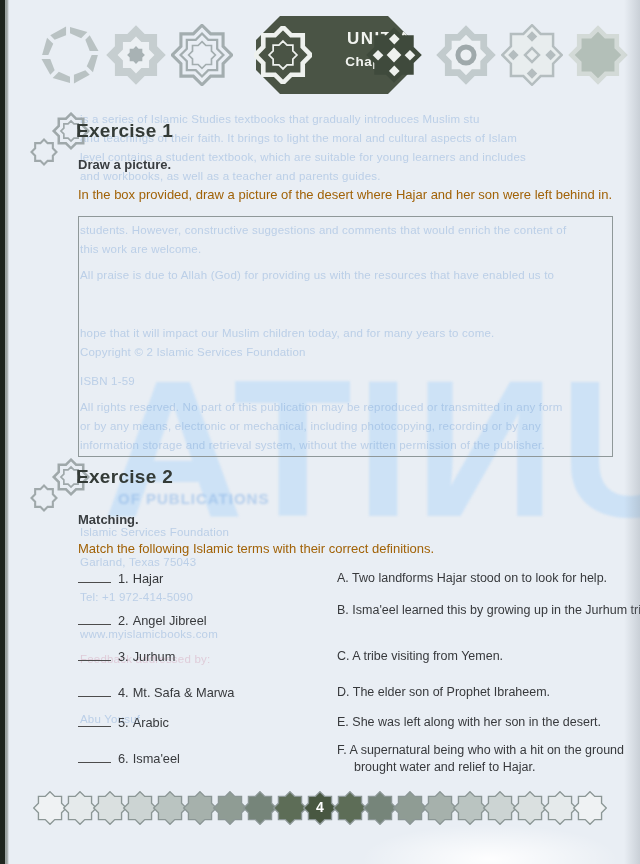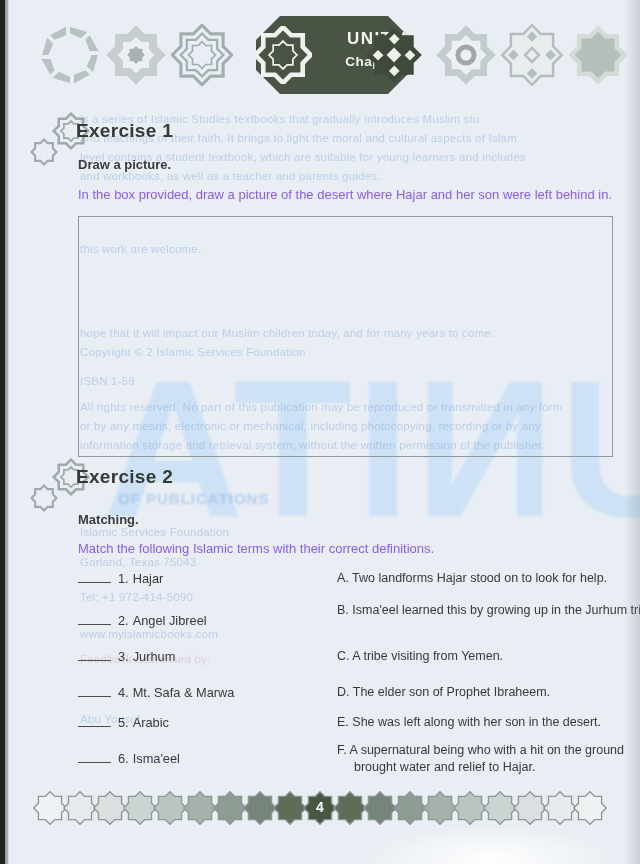--- a/index.html
+++ b/index.html
@@ -25,21 +25,21 @@
          overflow:hidden;filter:blur(.6px);z-index:0;}
   .ghost.bold-pub{font-size:15px;font-weight:bold;letter-spacing:1px;color:rgba(130,175,230,.5);filter:blur(1px);}
   .ghost.pink{color:rgba(205,140,165,.35);}
   .watermark{position:absolute;left:0;top:348px;width:700px;height:210px;z-index:0;
              transform:scaleX(-1);font-weight:bold;font-size:195px;line-height:200px;
              letter-spacing:4px;color:#cde2f6;filter:blur(1.2px);white-space:nowrap;}
   
   .z{z-index:2;position:absolute;}
   .ex-title{font-size:19px;font-weight:bold;color:#343b37;letter-spacing:.3px;}
   .sub{font-size:13px;font-weight:bold;color:#393d40;}
-  .instr{font-size:13px;color:#8b5cf6;}
+  .instr{font-size:13px;color:#a16207;}
   .draw-box{position:absolute;left:78px;top:216px;width:533px;height:239px;
             border:1.6px solid #8f9899;z-index:1;background:transparent;}
   .term{position:absolute;left:78px;font-size:12.8px;color:#37393c;white-space:nowrap;z-index:2;}
   .blank{display:inline-block;width:33px;height:12px;border-bottom:1.2px solid #4c4c4c;margin-right:7px;}
   .term .num{margin-right:4px;}
   .def{position:absolute;left:337px;width:312px;font-size:12.5px;line-height:16.5px;color:#37393c;
        padding-left:17px;text-indent:-17px;z-index:2;}
   .band{position:absolute;left:33px;top:791px;display:flex;z-index:2;}
   .band-star{position:relative;margin-left:-4px;width:34px;height:34px;}
   .band-star:first-child{margin-left:0;}
@@ -59,22 +59,24 @@
     </defs>
   </svg>
 
   <div class="watermark">UNITA</div>
 
   <div class="ghost" style="top:110px">is a series of Islamic Studies textbooks that gradually introduces Muslim stu</div>
   <div class="ghost" style="top:129px">and teachings of their faith. It brings to light the moral and cultural aspects of Islam</div>
   <div class="ghost" style="top:148px">level contains a student textbook, which are suitable for young learners and includes</div>
   <div class="ghost" style="top:167px">and workbooks, as well as a teacher and parents guides.</div>
 
+  <div class="ghost" style="top:221px">students. However, constructive suggestions and comments that would enrich the content of</div>
   <div class="ghost" style="top:240px">this work are welcome.</div>
 
+  <div class="ghost" style="top:266px">All praise is due to Allah (God) for providing us with the resources that have enabled us to</div>
   <div class="ghost" style="top:324px">hope that it will impact our Muslim children today, and for many years to come.</div>
 
   <div class="ghost" style="top:343px">Copyright © 2       Islamic Services Foundation</div>
   <div class="ghost" style="top:372px">ISBN 1-59</div>
 
   <div class="ghost" style="top:398px">All rights reserved. No part of this publication may be reproduced or transmitted in any form</div>
   <div class="ghost" style="top:417px">or by any means, electronic or mechanical, including photocopying, recording or by any</div>
   <div class="ghost" style="top:436px">information storage and retrieval system, without the written permission of the publisher.</div>
 
   <div class="ghost bold-pub" style="top:489px;left:118px">OF PUBLICATIONS</div>

